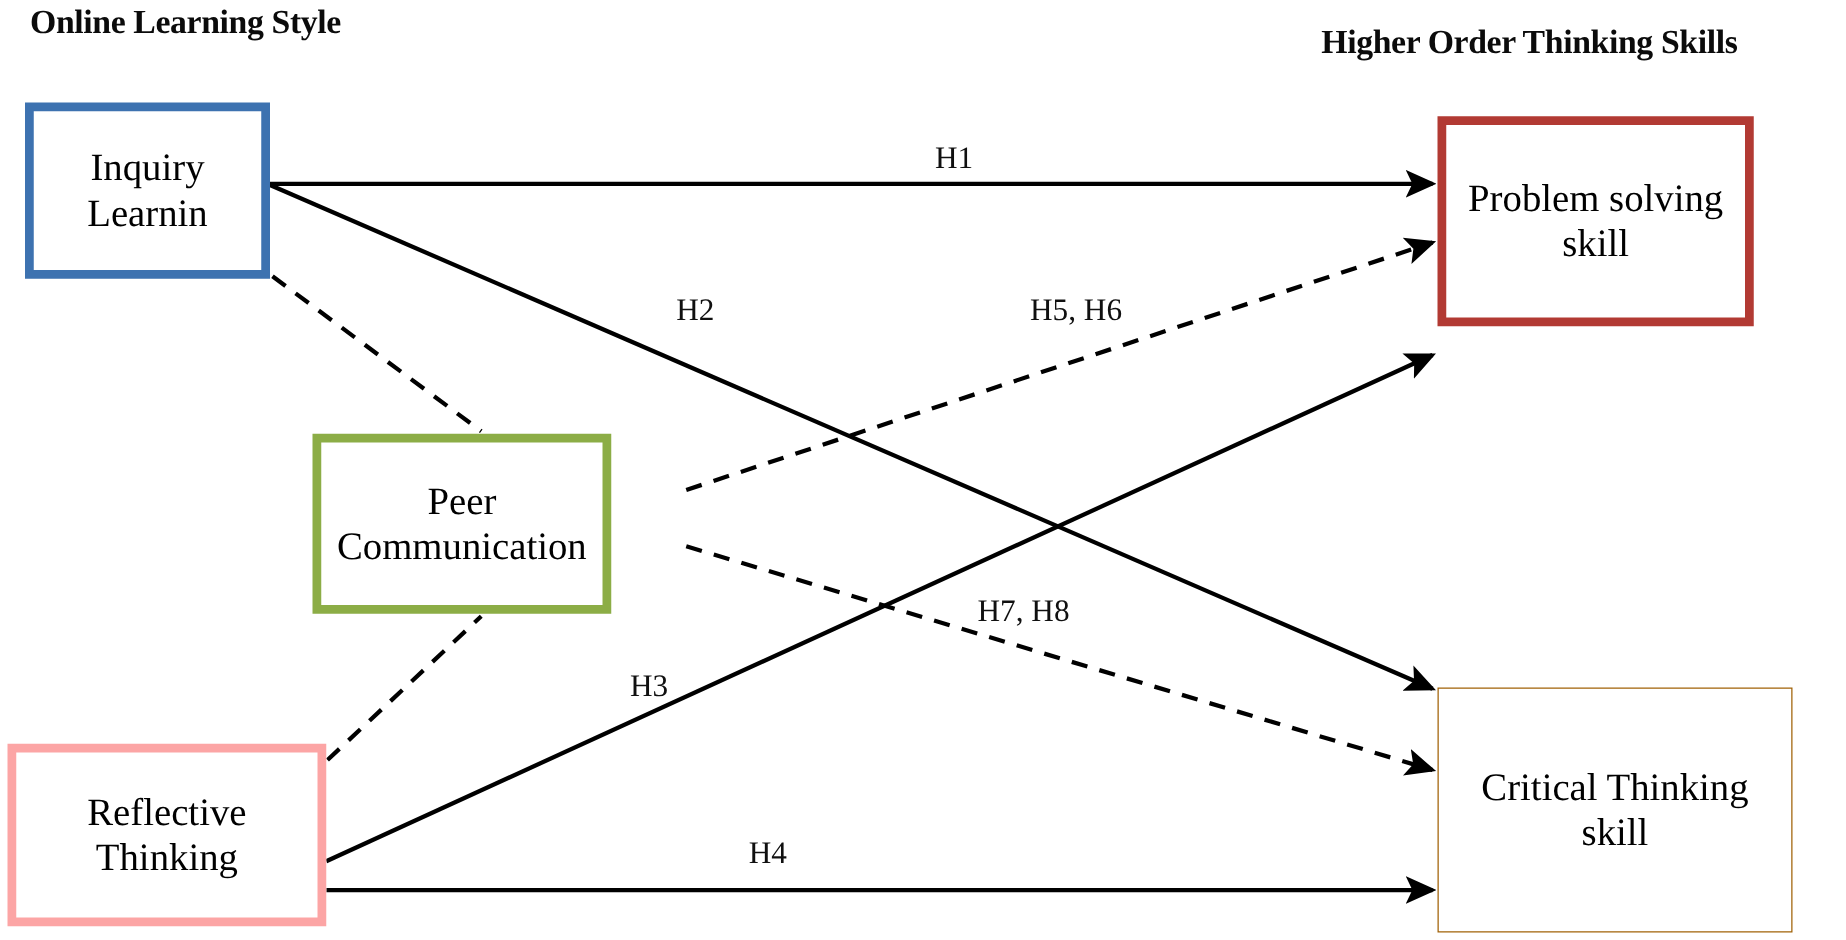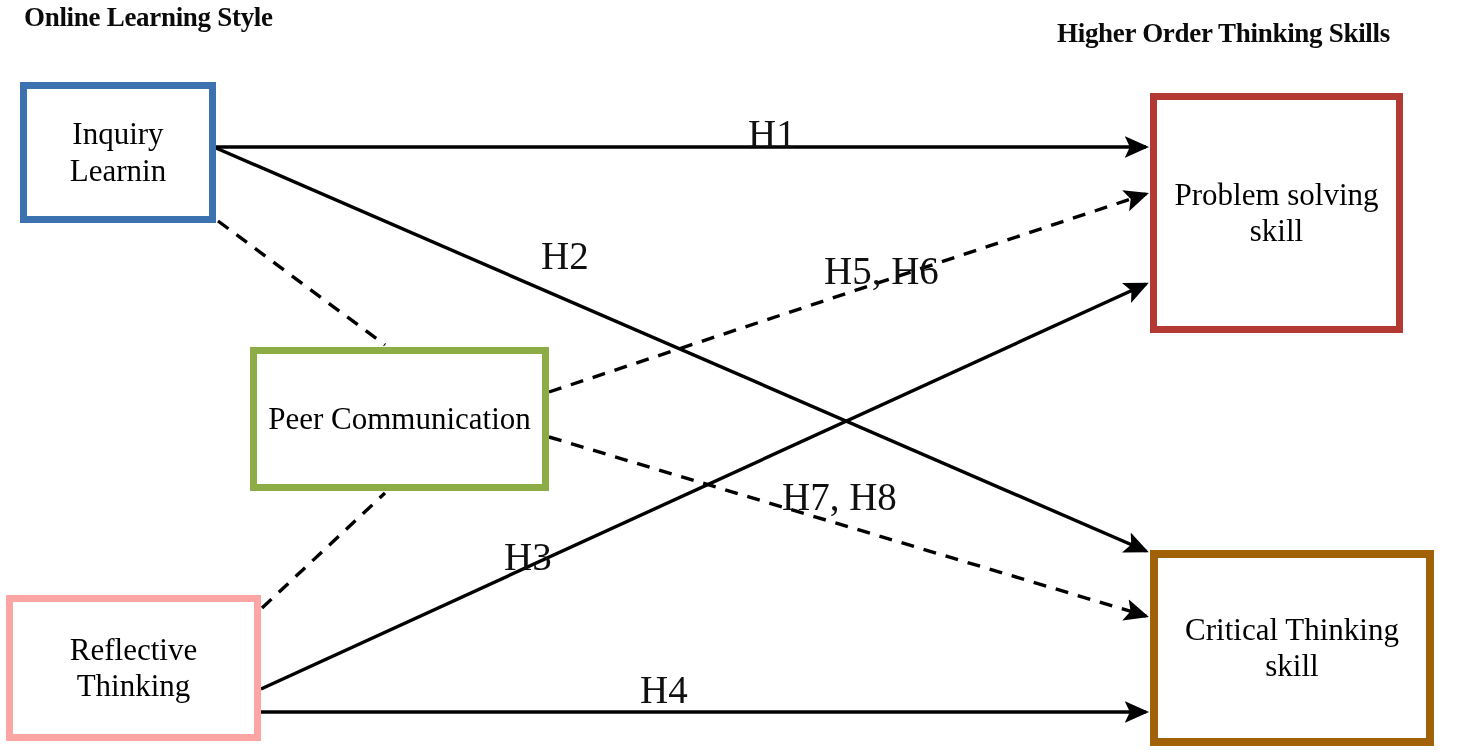--- a/index.html
+++ b/index.html
@@ -45,52 +45,52 @@
 
   #node-inquiry {
     left: 20px; top: 82px; width: 196px; height: 141px;
     border: 7px solid #3d72b0;
   }
   #node-reflective {
     left: 6px; top: 595px; width: 255px; height: 146px;
     border: 7px solid #fca5a5;
   }
   #node-peer {
-    left: 250px; top: 347px; width: 299px; height: 144px;
+    left: 250px; top: 347px; width: 239px; height: 144px;
     border: 7px solid #8cad46;
   }
   #node-problem {
-    left: 1150px; top: 93px; width: 253px; height: 240px;
+    left: 1150px; top: 93px; width: 253px; height: 168px;
     border: 7px solid #b23a33;
   }
   #node-critical {
     left: 1150px; top: 550px; width: 284px; height: 196px;
-    border: 8px solid #a16207;
+    border: 1px solid #a16207;
   }
 
   #edges {
     position: absolute;
     left: 0; top: 0;
     width: 1477px; height: 752px;
     pointer-events: none;
   }
   .edge-label {
     position: absolute;
     font-family: "Liberation Serif", "DejaVu Serif", serif;
-    font-size: 39px;
+    font-size: 25px;
     color: #101010;
     white-space: nowrap;
     line-height: 1;
   }
   #lbl-h1 { left: 748px; top: 114px; }
   #lbl-h2 { left: 541px; top: 236px; }
-  #lbl-h56 { left: 824px; top: 236px; margin-top: 15px; }
+  #lbl-h56 { left: 824px; top: 236px; }
   #lbl-h3 { left: 484px; top: 537px; margin-left: 20px; }
   #lbl-h78 { left: 782px; top: 477px; font-family: Liberation Serif, serif; }
-  #lbl-h4 { left: 640px; top: 670px; }
+  #lbl-h4 { left: 599px; top: 670px; }
 </style>
 </head>
 <body>
 
 <div id="canvas">
 
   <div class="section-title" id="title-left">Online Learning Style</div>
 
   <div class="section-title" id="title-right">Higher Order Thinking Skills</div>
 

